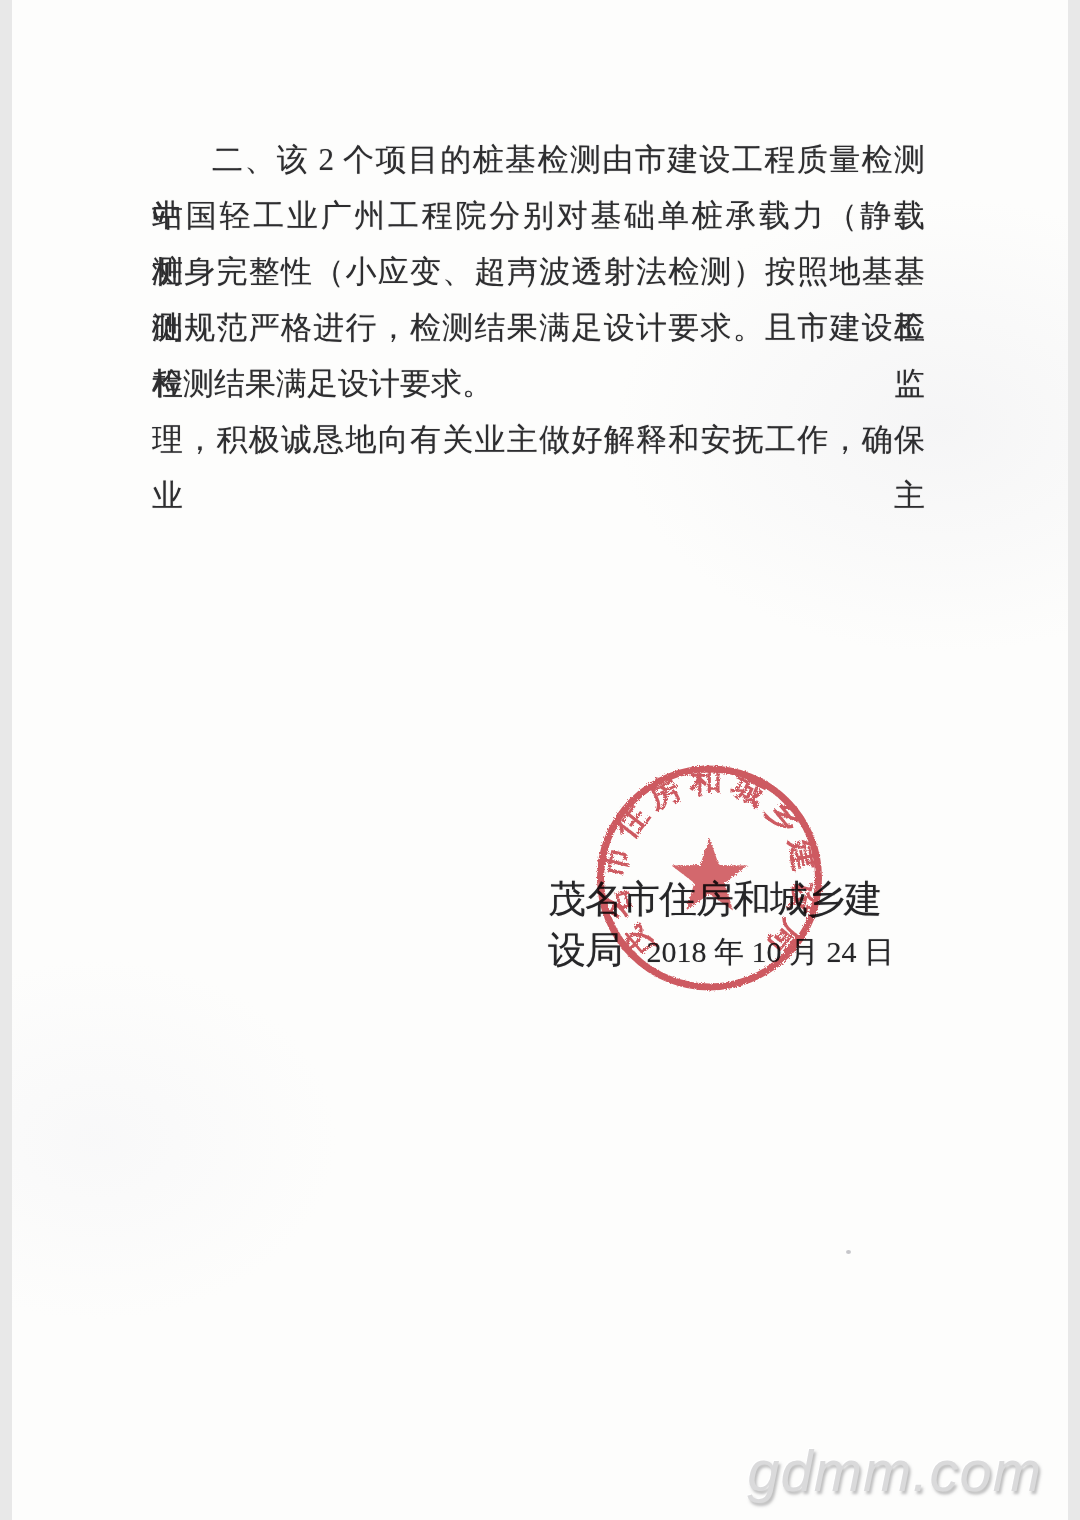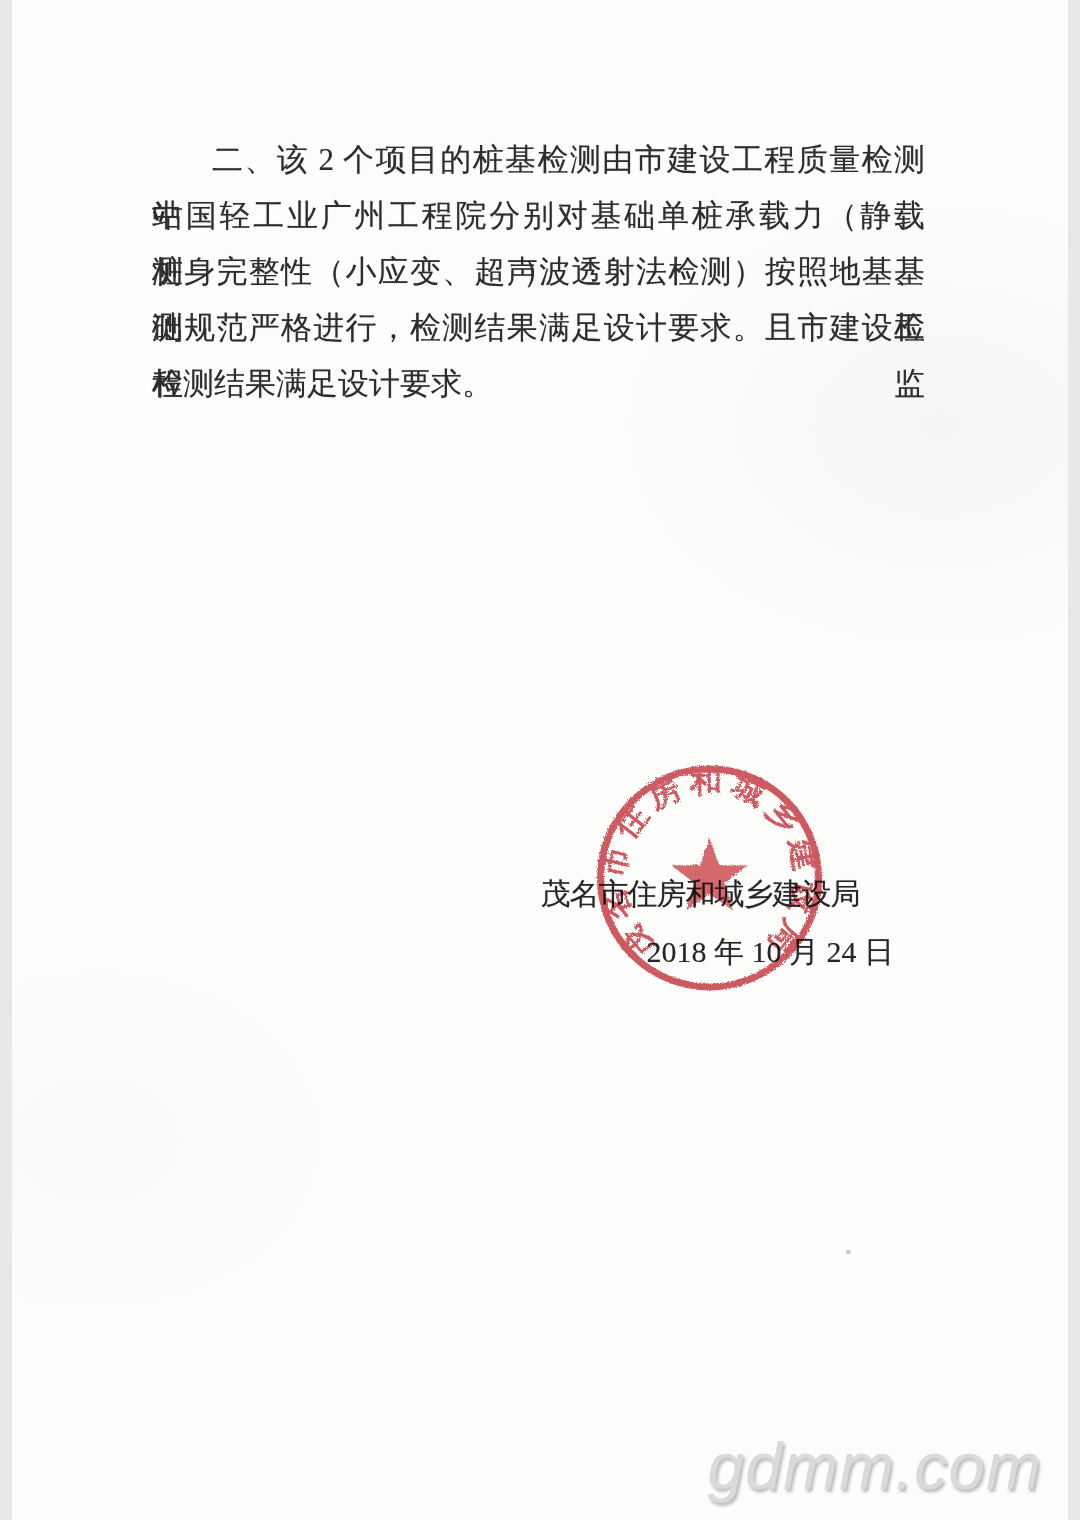--- a/index.html
+++ b/index.html
@@ -36,25 +36,25 @@
   .line.just {
     text-align: justify;
     text-align-last: justify;
     text-justify: inter-character;
   }
   .line.indent { text-indent: 60px; }
 
   
   .sig-agency {
     position: absolute;
-    left: 508px;
+    left: 536px;
     top: 874px;
     width: 360px;
-    text-align: center;
-    font-size: 30px;
+    text-align: left;
+    font-size: 38px;
     letter-spacing: -1px;
     color: #262628;
     text-shadow: 0 0 1px rgba(40,40,42,.4);
     z-index: 2;
   }
   .sig-date {
     position: absolute;
     left: 522px;
     top: 932px;
     width: 360px;
@@ -80,21 +80,21 @@
     font-weight: bold;
   }
 
   
   .watermark {
     position: absolute;
     right: 26px;
     bottom: 16px;
     font-family: "Liberation Sans", "DejaVu Sans", sans-serif;
     font-style: italic;
-    font-size: 66px;
+    font-size: 58px;
     letter-spacing: 1px;
     color: #dadadb;
     text-shadow: 2px 3px 3px rgba(125,125,128,.5), -1px -1px 1px #ffffff;
     z-index: 4;
   }
 
   
   .speck {
     position: absolute;
     left: 834px;
@@ -109,20 +109,21 @@
 <body>
 
 <div class="page">
 
   <div class="body-text">
     <div class="line just indent">二、该 2 个项目的桩基检测由市建设工程质量检测站、</div>
     <div class="line just">中国轻工业广州工程院分别对基础单桩承载力（静载测）、</div>
     <div class="line just">桩身完整性（小应变、超声波透射法检测）按照地基基础检</div>
     <div class="line just">测规范严格进行，检测结果满足设计要求。且市建设工程监</div>
     <div class="line">检测结果满足设计要求。</div>
+    <div class="line just">理，积极诚恳地向有关业主做好解释和安抚工作，确保业主</div>
   </div>
 
   <div class="sig-agency">茂名市住房和城乡建设局</div>
   <div class="sig-date">2018 年 10 月 24 日</div>
 
   <svg class="stamp" width="320" height="300" viewBox="0 0 320 300" xmlns="http://www.w3.org/2000/svg">
     <defs>
       <filter id="inkrough" x="-15%" y="-15%" width="130%" height="130%">
         <feTurbulence type="fractalNoise" baseFrequency="0.9" numOctaves="2" result="n"></feTurbulence>
         <feDisplacementMap in="SourceGraphic" in2="n" scale="4"></feDisplacementMap>

